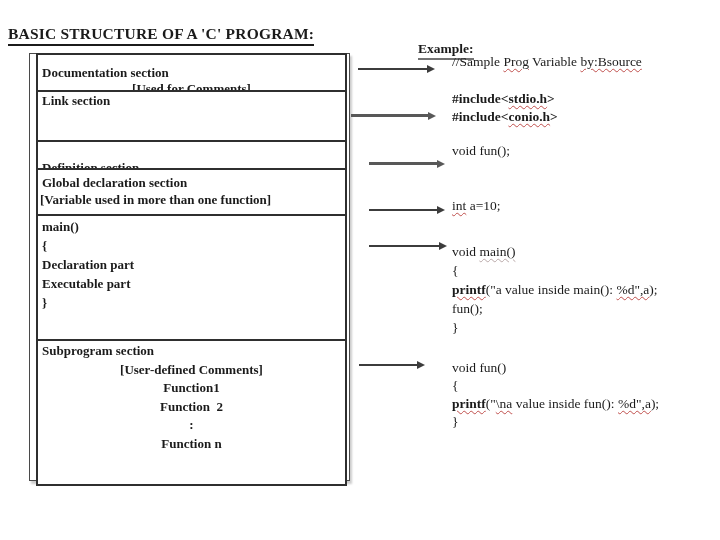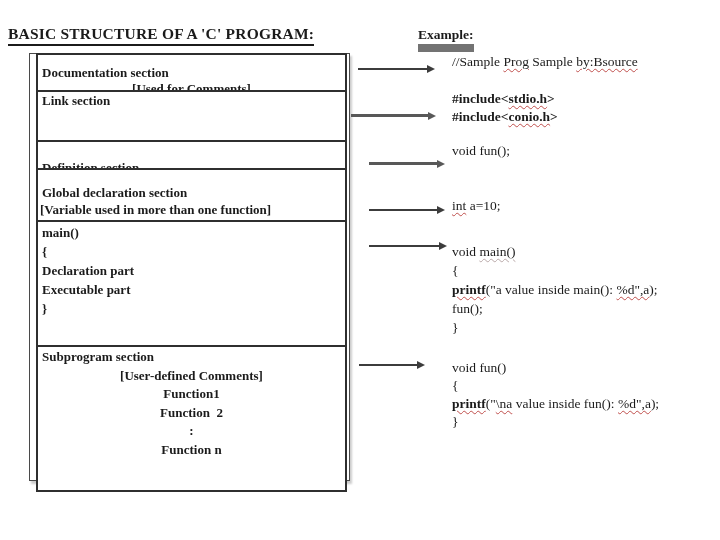--- a/index.html
+++ b/index.html
@@ -6,39 +6,39 @@
   .canvas{
     position:relative;width:720px;height:540px;background:#ffffff;overflow:hidden;
     font-family:"Liberation Serif","DejaVu Serif",serif;color:#1b1b1b;
   }
   
   .page-title{
     position:absolute;left:8px;top:25px;font-size:15.5px;font-weight:bold;
     letter-spacing:.2px;border-bottom:2px solid #1b1b1b;padding-bottom:1px;white-space:pre;
   }
   .example-heading{
-    position:absolute;left:418px;top:27px;font-size:13.5px;font-weight:bold;
-    border-bottom:8px solid #737373;padding-bottom:1px;white-space:pre;
+    position:absolute;left:418px;top:41px;font-size:13.5px;font-weight:bold;
+    border-bottom:2px solid #737373;padding-bottom:1px;white-space:pre;
   }
   
   .outer-box{
     position:absolute;left:29px;top:53px;width:319px;height:426px;
     border:1px solid #4a4a4a;box-shadow:2px 3px 2px #cccccc;
   }
   
   .sections{position:absolute;left:36px;top:53px;width:311px;}
   .section{
     box-sizing:border-box;border:2px solid #2f2f2f;background:#ffffff;
     font-size:13px;font-weight:bold;position:relative;
   }
   .section + .section{margin-top:-2px;}
   .s0{height:39px;padding-top:10px;line-height:16px;}
   .s1{height:52px;padding-top:1px;line-height:16px;}
   .s2{height:30px;padding-top:18px;line-height:16px;}
-  .s3{height:54px;padding-top:14px;line-height:17px;}
+  .s3{height:48px;padding-top:4px;line-height:17px;}
   .s4{height:127px;padding-top:1px;line-height:19px;}
   .s5{height:147px;padding-top:1px;line-height:18.5px;}
   .ln{padding-left:4px;white-space:pre-wrap;}
   .ln.c{text-align:center;padding-left:0;}
   .ln.i2{padding-left:2px;}
   
   .arrow{position:absolute;height:2px;background:#3c3c3c;}
   .arrow::after{
     content:"";position:absolute;right:-7px;top:50%;transform:translateY(-50%);
     border-left:8px solid #3c3c3c;border-top:4px solid transparent;border-bottom:4px solid transparent;
@@ -113,21 +113,21 @@
   </div>
 
   <div class="arrow a0"></div>
   <div class="arrow gray a1"></div>
   <div class="arrow gray a2"></div>
   <div class="arrow a3"></div>
   <div class="arrow a4"></div>
   <div class="arrow a5"></div>
 
   <div class="codeblock b0">
-    <div class="cl"><span>//Sample </span><span class="sq">Prog</span><span> Sample </span><span class="sq">by:Bsource</span></div>
+    <div class="cl"><span>//Sample </span><span class="sq">Prog</span><span> Variable </span><span class="sq">by:Bsource</span></div>
   </div>
   <div class="codeblock b1">
     <div class="cl"><span class="b">#include&lt;</span><span class="b sq">stdio.h</span><span class="b">&gt;</span></div>
     <div class="cl"><span class="b">#include&lt;</span><span class="b sq">conio.h</span><span class="b">&gt;</span></div>
   </div>
   <div class="codeblock b2">
     <div class="cl"><span>void fun();</span></div>
   </div>
   <div class="codeblock b3">
     <div class="cl"><span class="sq">int</span><span> a=10;</span></div>

